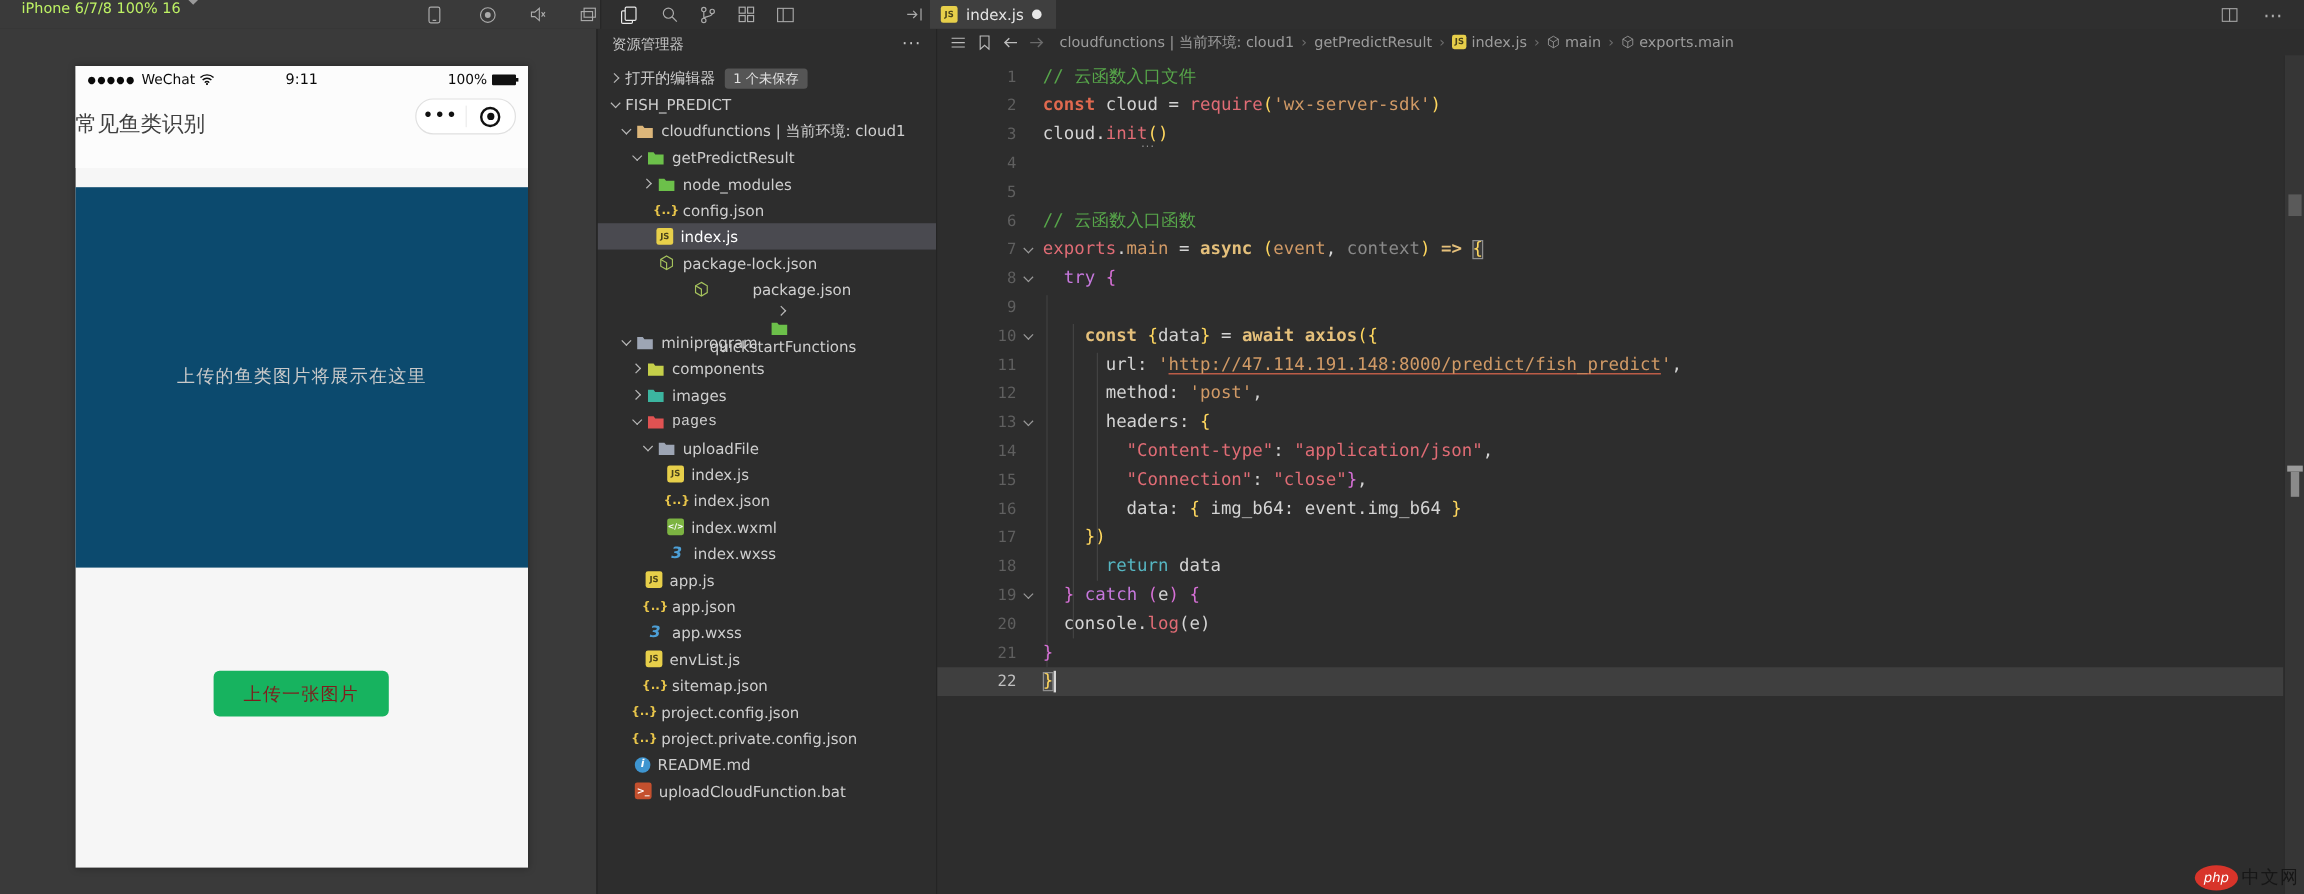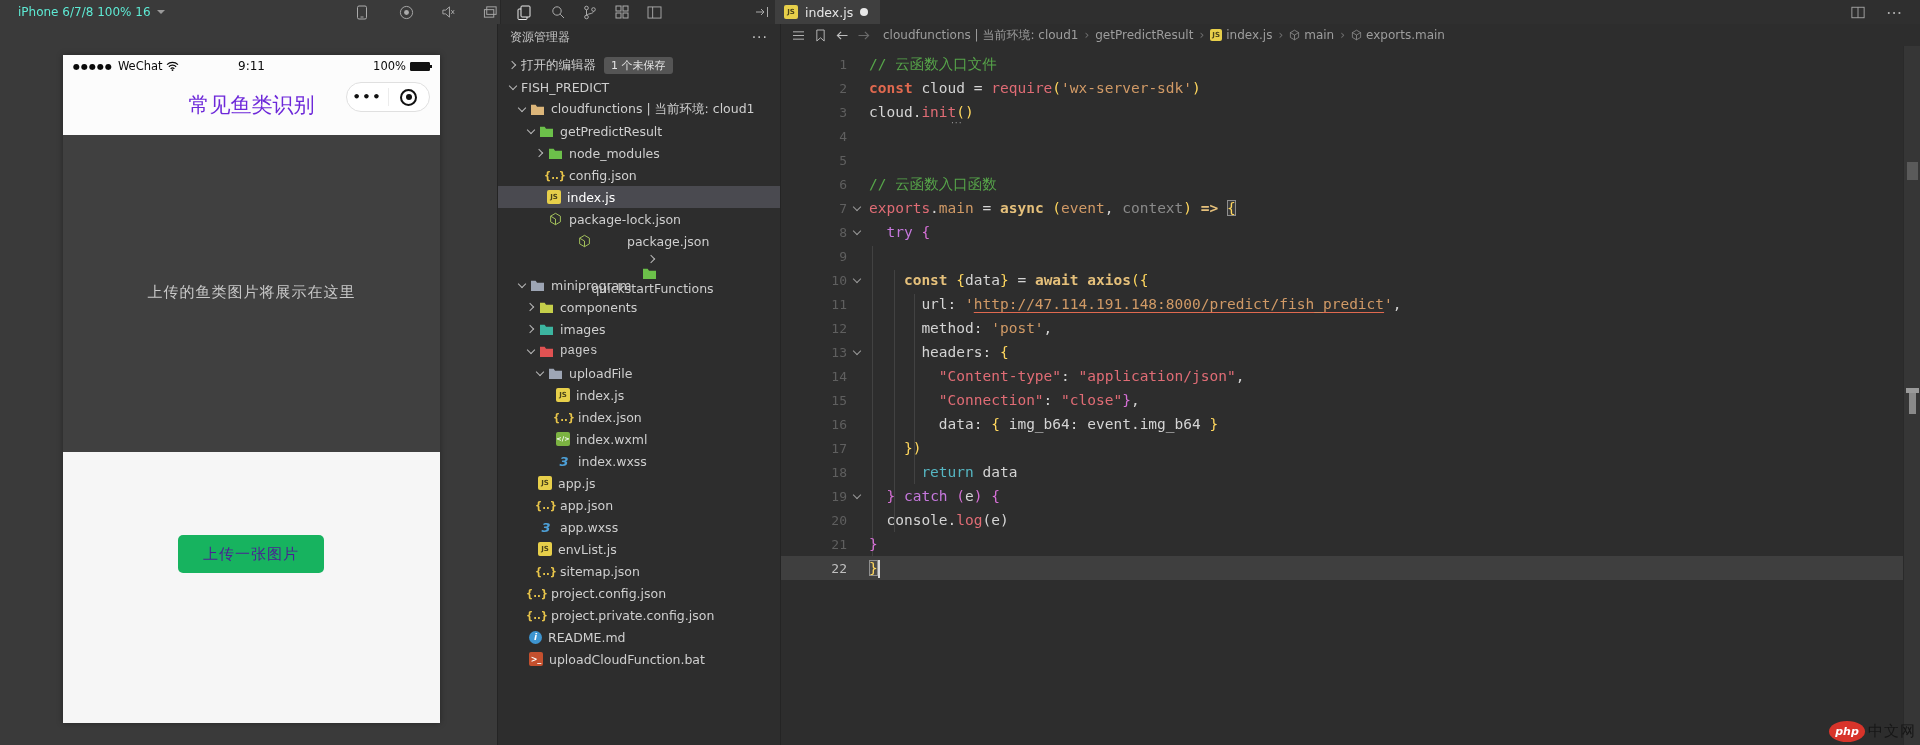--- a/index.html
+++ b/index.html
@@ -3,22 +3,22 @@
 <meta charset="utf-8">
 <style>
   *{box-sizing:border-box;margin:0;padding:0}
   html,body{width:1920px;height:745px;overflow:hidden;background:#2d2d2d;
     font-family:"DejaVu Sans","Liberation Sans",sans-serif;-webkit-font-smoothing:antialiased}
   .app{position:relative;width:1920px;height:745px}
 
   
   .topbar{position:absolute;left:0;top:0;width:1920px;height:24px;background:#3a3a3a;z-index:5}
   .topbar-right{position:absolute;left:500px;top:0;width:1420px;height:24px;background:#2f2f2f;border-left:1px solid #272727}
-  .device-label{position:absolute;left:18px;top:0;height:24px;display:flex;align-items:center;
-    font-size:12px;color:#5eead4;cursor:default}
+  .device-label{position:absolute;left:18px;top:0;height:24px;display:flex;
+    font-size:12px;color:#bef264;cursor:default}
   .device-caret{margin-left:6px;width:0;height:0;border-left:4px solid transparent;border-right:4px solid transparent;border-top:4px solid #9a9a9a}
   .tb-icon{position:absolute;top:0;width:24px;height:24px;display:flex;align-items:center;justify-content:center;color:#ababab}
   .tb-icon svg{display:block}
   .tb-icon.bright{color:#eaeaea}
   .tab{position:absolute;left:775px;top:0;height:24px;background:#3f3f3f;display:flex;align-items:center;
     padding:0 12px 0 9px;gap:7px}
   .tab-label{font-size:12.5px;color:#e6e6e6}
   .js-chip{width:14px;height:14px;background:#e7cf4a;border-radius:2px;color:#4a431a;font-weight:bold;
     font-size:7px;display:flex;align-items:center;justify-content:center;flex:none}
   .dirty-dot{width:8px;height:8px;border-radius:50%;background:#e8e8e8}
@@ -28,32 +28,32 @@
   .phone{position:absolute;left:63px;top:31px;width:377px;height:668px;background:#f6f6f6;
     box-shadow:0 0 6px rgba(0,0,0,.35)}
   .phone-header{position:absolute;left:0;top:0;width:100%;height:85px;background:#fcfcfc}
   .statusbar{position:absolute;left:0;top:2px;width:100%;height:18px;display:flex;align-items:center;
     padding:0 10px;font-size:11.5px;color:#0a0a0a}
   .sig-dots{letter-spacing:1px;font-size:8px;margin-right:5px}
   .status-center{position:absolute;left:0;right:0;text-align:center;font-size:12px;color:#0a0a0a}
   .status-right{margin-left:auto;display:flex;align-items:center;gap:4px}
   .battery{width:20px;height:9px;border:1px solid #111;border-radius:1px;position:relative;background:#111}
   .battery::after{content:'';position:absolute;right:-3px;top:2px;width:2px;height:3px;background:#111}
-  .nav-title{position:absolute;left:0;top:36px;width:100%;text-align:center;font-size:21px;color:#6d28d9}
+  .nav-title{position:absolute;left:0;top:36px;width:100%;font-size:18px;color:#404040}
   .capsule{position:absolute;right:10px;top:27px;width:84px;height:30px;background:#fff;border:1px solid #e0e0e0;
     border-radius:16px;display:flex;align-items:center}
   .capsule-half{flex:1;display:flex;align-items:center;justify-content:center;height:100%}
   .capsule-divider{width:1px;height:18px;background:#ececec}
   .capsule-dots{font-size:13px;color:#111;letter-spacing:1.5px;font-weight:bold;line-height:10px}
   .cap-circle{width:17px;height:17px;border:2px solid #111;border-radius:50%;display:flex;align-items:center;justify-content:center}
   .cap-circle i{width:6px;height:6px;background:#111;border-radius:50%}
-  .phone-canvas{position:absolute;left:0;top:80px;width:100%;height:317px;background:#404040}
+  .phone-canvas{position:absolute;left:0;top:101px;width:100%;height:317px;background:#0c4a6e}
   .placeholder-text{position:absolute;left:0;top:148px;width:100%;text-align:center;font-size:15px;color:#c9c9c9;letter-spacing:1px}
-  .upload-btn{position:absolute;left:115px;top:480px;width:146px;height:38px;border:none;border-radius:5px;
-    color:#4c1d95;font-size:15px;letter-spacing:1px;display:flex;align-items:center;justify-content:center;cursor:pointer}
+  .upload-btn{position:absolute;left:115px;top:504px;width:146px;height:38px;border:none;border-radius:5px;
+    color:#7f1d1d;font-size:15px;letter-spacing:1px;display:flex;align-items:center;justify-content:center;cursor:pointer}
 
   
   .explorer{position:absolute;left:497px;top:24px;width:283px;height:721px;background:#2d2d2d;border-left:1px solid #242424;overflow:hidden}
   .explorer-header{position:absolute;left:0;top:0;width:100%;height:26px;display:flex;align-items:center;padding:0 12px}
   .explorer-title{font-size:12px;color:#c5c5c5}
   .explorer-more{margin-left:auto;color:#c5c5c5;font-size:14px;letter-spacing:1px;cursor:pointer}
   .tree{position:absolute;left:0;top:30px;width:100%}
   .tree-row{height:22px;display:flex;align-items:center;font-size:12.5px;color:#cfcfcf;cursor:pointer;white-space:nowrap}
   .tree-row.selected{background:#4a4a50;color:#fff}
   .tree-row .label{margin-left:1px}
@@ -102,21 +102,21 @@
 
   
   .scrollbar{position:absolute;right:0;top:22px;bottom:0;width:17px;background:#363636;border-left:1px solid #2a2a2a}
   .sb-mark{position:absolute;left:3px;top:116px;width:11px;height:18px;background:#5a5a5a}
   .sb-thumb-t{position:absolute;left:2px;top:342px;width:13px;height:5px;background:#9a9a9a}
   .sb-thumb-s{position:absolute;left:5px;top:347px;width:7px;height:21px;background:#8a8a8a}
 
   
   .watermark{position:absolute;right:4px;bottom:3px;display:flex;align-items:center;gap:3px}
   .php-oval{width:36px;height:21px;border-radius:50%;display:flex;align-items:center;justify-content:center;
-    color:#fff;font-size:11px;font-weight:bold;font-style:italic}
+    color:#fff;font-size:11px;font-weight:normal;font-style:italic}
   .wm-text{font-size:15px;font-weight:normal;color:#161616;letter-spacing:1px}
 </style>
 </head>
 <body>
 
 <div class="app">
 
   <div class="topbar">
     <div class="topbar-right"></div>
 

